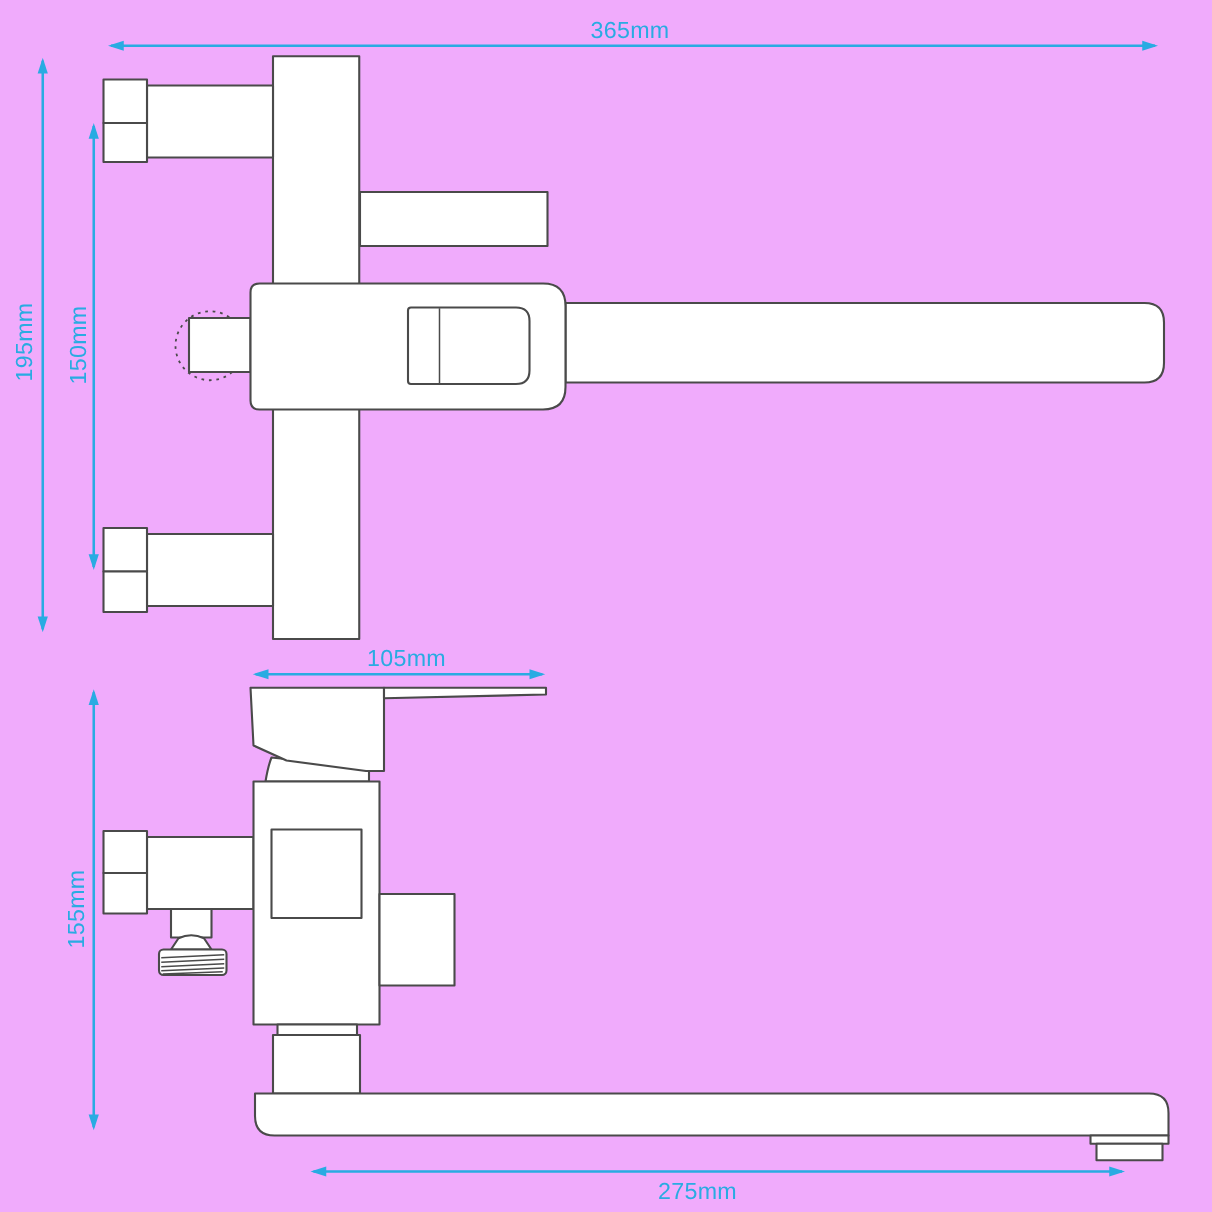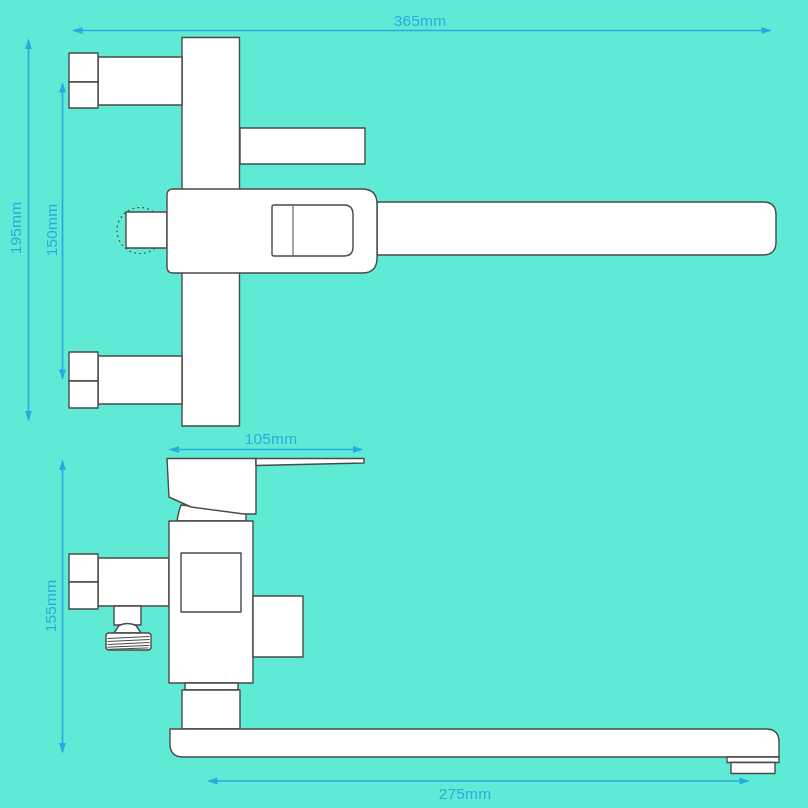--- a/index.html
+++ b/index.html
@@ -4,21 +4,21 @@
 <style>
   html, body {
     margin: 0;
     padding: 0;
     background: #ffffff;
   }
   .canvas {
     position: relative;
     width: 808px;
     height: 808px;
-    background: #5eead4;
+    background: #f0abfc;
     font-family: "Liberation Sans", sans-serif;
   }
   svg { display: block; }
 
   
   .outline {
     fill: #ffffff;
     stroke: #4a4a4a;
     stroke-width: 1.4;
     stroke-linejoin: round;

